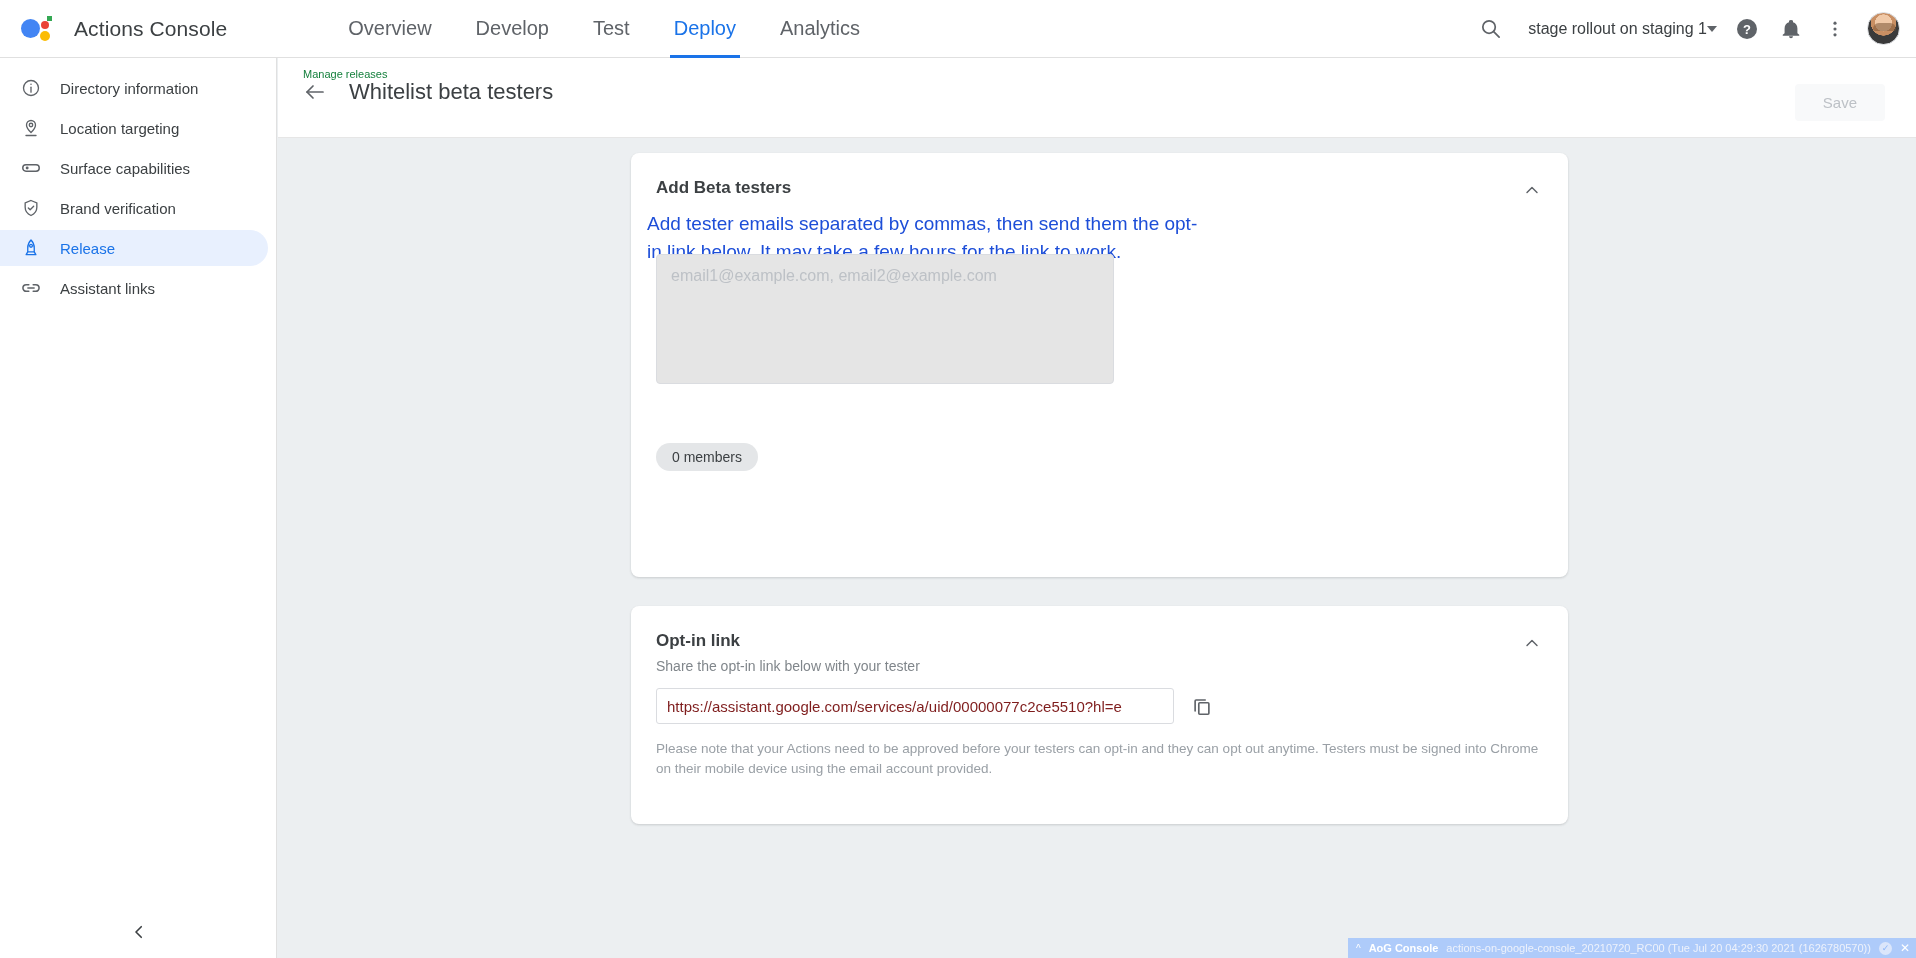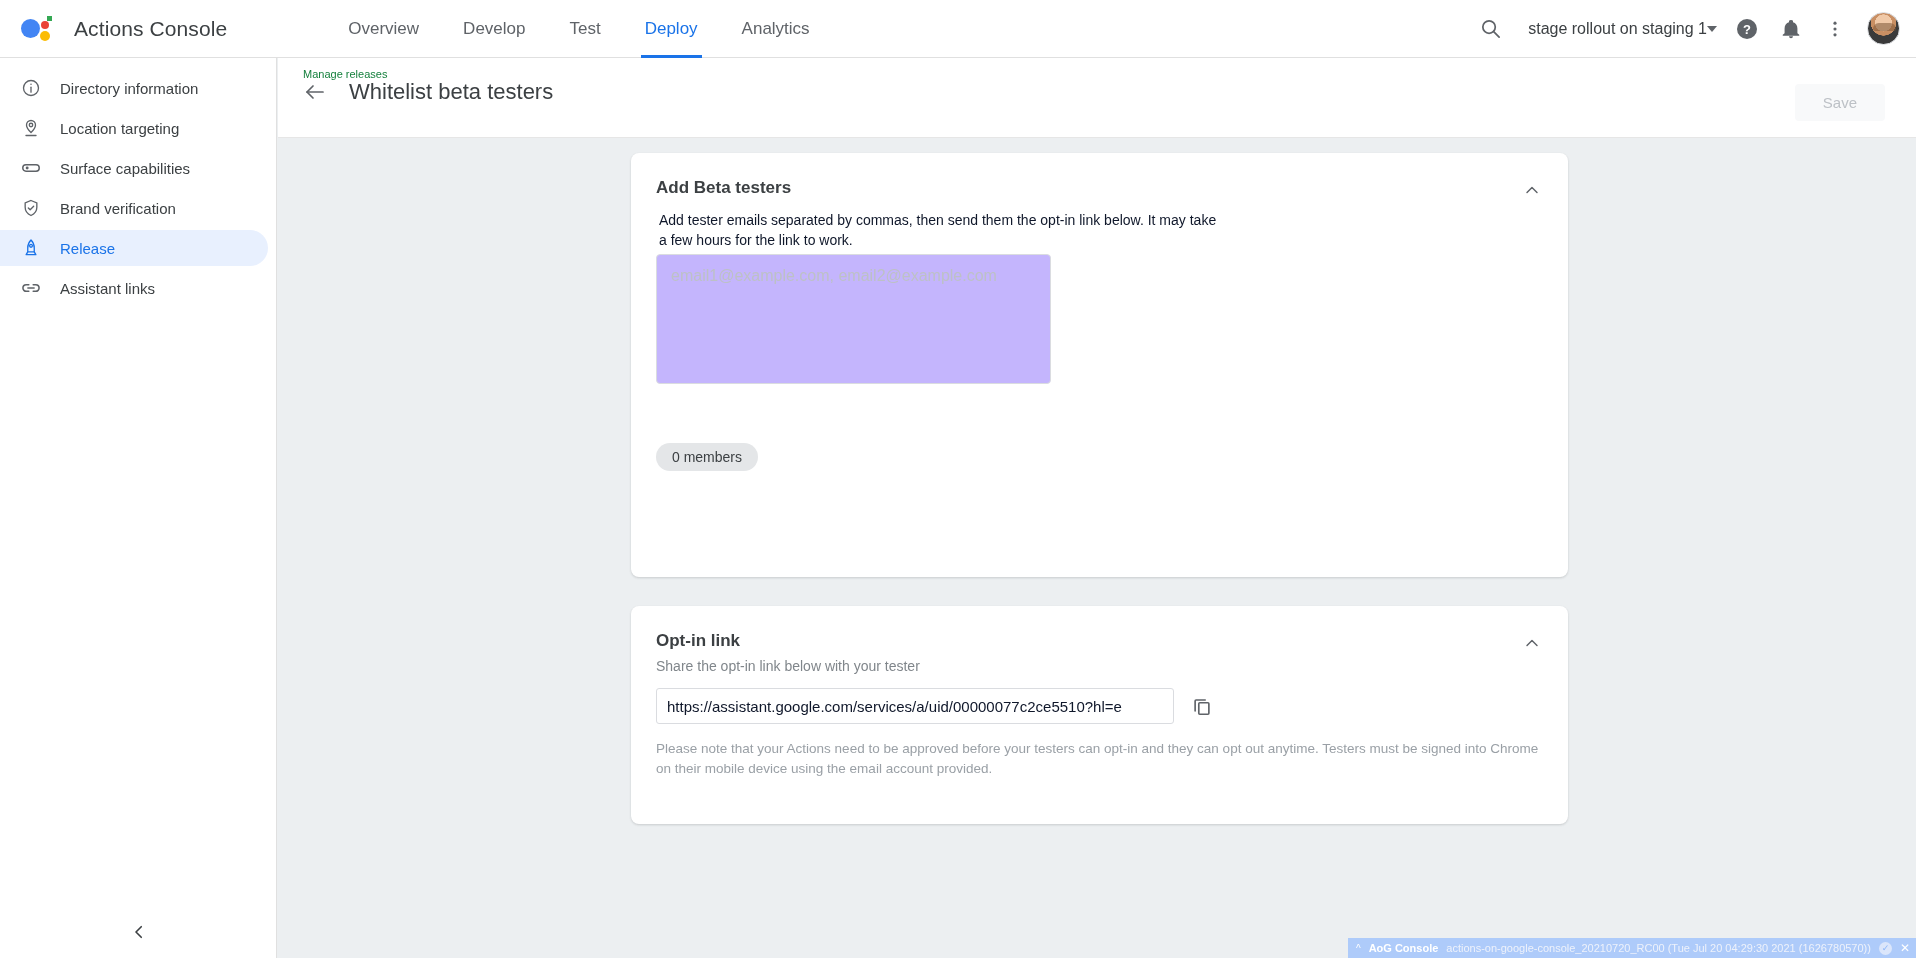--- a/index.html
+++ b/index.html
@@ -25,21 +25,21 @@
   .ga-logo .dot-yellow { position:absolute; left:19px; top:16px; width:10px; height:10px; border-radius:50%; background:#fbbc05; }
   .ga-logo .dot-green  { position:absolute; left:26px; top:1px;  width:5px;  height:5px;  background:#34a853; }
 
   .app-title {
     font-size: 21px; color: #3c4043; margin-left: 12px;
     letter-spacing: .1px; white-space: nowrap;
   }
   .nav-tabs { display: flex; margin-left: 99px; height: 58px; align-items: stretch; }
   .nav-tab {
     display: flex; align-items: center; justify-content: center;
-    padding: 0 22px; font-size: 17px; color: #5f6368;
+    padding: 0 22px; font-size: 20px; color: #5f6368;
     position: relative; cursor: pointer; white-space: nowrap;
   }
   .nav-tab.active { color: #1a73e8; }
   .nav-tab.active::after {
     content: ""; position: absolute; left: 18px; right: 18px; bottom: 0;
     height: 3px; background: #1a73e8;
   }
   .topbar-right {
     margin-left: auto; display: flex; align-items: center;
     padding-right: 16px; gap: 4px;
@@ -130,28 +130,28 @@
   .card-title {
     position: absolute; left: 25px; top: 25px;
     font-size: 17px; color: #3c4043; font-weight: bold;
   }
   .chevron-up {
     position: absolute; right: 25px; top: 26px;
     width: 22px; height: 22px; color: #5f6368; cursor: pointer;
     display: flex; align-items: center; justify-content: center;
   }
   .card-desc {
-    position: absolute; left: 28px; top: 57px; width: 560px;
-    font-size: 14px; color: #0f172a; line-height: 1.45;
+    position: absolute; left: 16px; top: 57px; width: 560px;
+    font-size: 19px; color: #1d4ed8; line-height: 1.45;
   }
   .email-textarea {
     position: absolute; left: 25px; top: 101px;
-    width: 395px; height: 130px;
+    width: 458px; height: 130px;
     border: 1px solid #dadce0; border-radius: 4px;
-    background: #c4b5fd; padding: 12px 14px;
+    background: #e5e5e5; padding: 12px 14px;
     font-size: 16px; font-family: "Liberation Sans", sans-serif;
     color: #3c4043; resize: none; outline: none;
   }
   .email-textarea::placeholder { color: #bdc1c6; }
   .members-chip {
     position: absolute; left: 25px; top: 290px;
     background: #e4e6e8; border-radius: 14px;
     padding: 6px 16px; font-size: 14px; color: #3c4043;
     display: inline-block;
   }
@@ -160,21 +160,21 @@
   .link-desc {
     position: absolute; left: 25px; top: 52px;
     font-size: 14px; color: #80868b;
   }
   .link-row { position: absolute; left: 25px; top: 82px; display: flex; align-items: center; gap: 14px; }
   .link-input {
     width: 518px; height: 36px;
     border: 1px solid #dadce0; border-radius: 3px;
     background: #fff; padding: 0 10px;
     font-size: 15px; font-family: "Liberation Sans", sans-serif;
-    color: #0f172a; outline: none;
+    color: #7f1d1d; outline: none;
   }
   .copy-btn { width: 28px; height: 28px; color: #5f6368; cursor: pointer; display:flex; align-items:center; justify-content:center;}
   .link-note {
     position: absolute; left: 25px; top: 133px; width: 900px;
     font-size: 13.5px; color: #9aa0a6; line-height: 1.5;
   }
 
   
   .status-strip {
     position: absolute; right: 0; bottom: 0;

